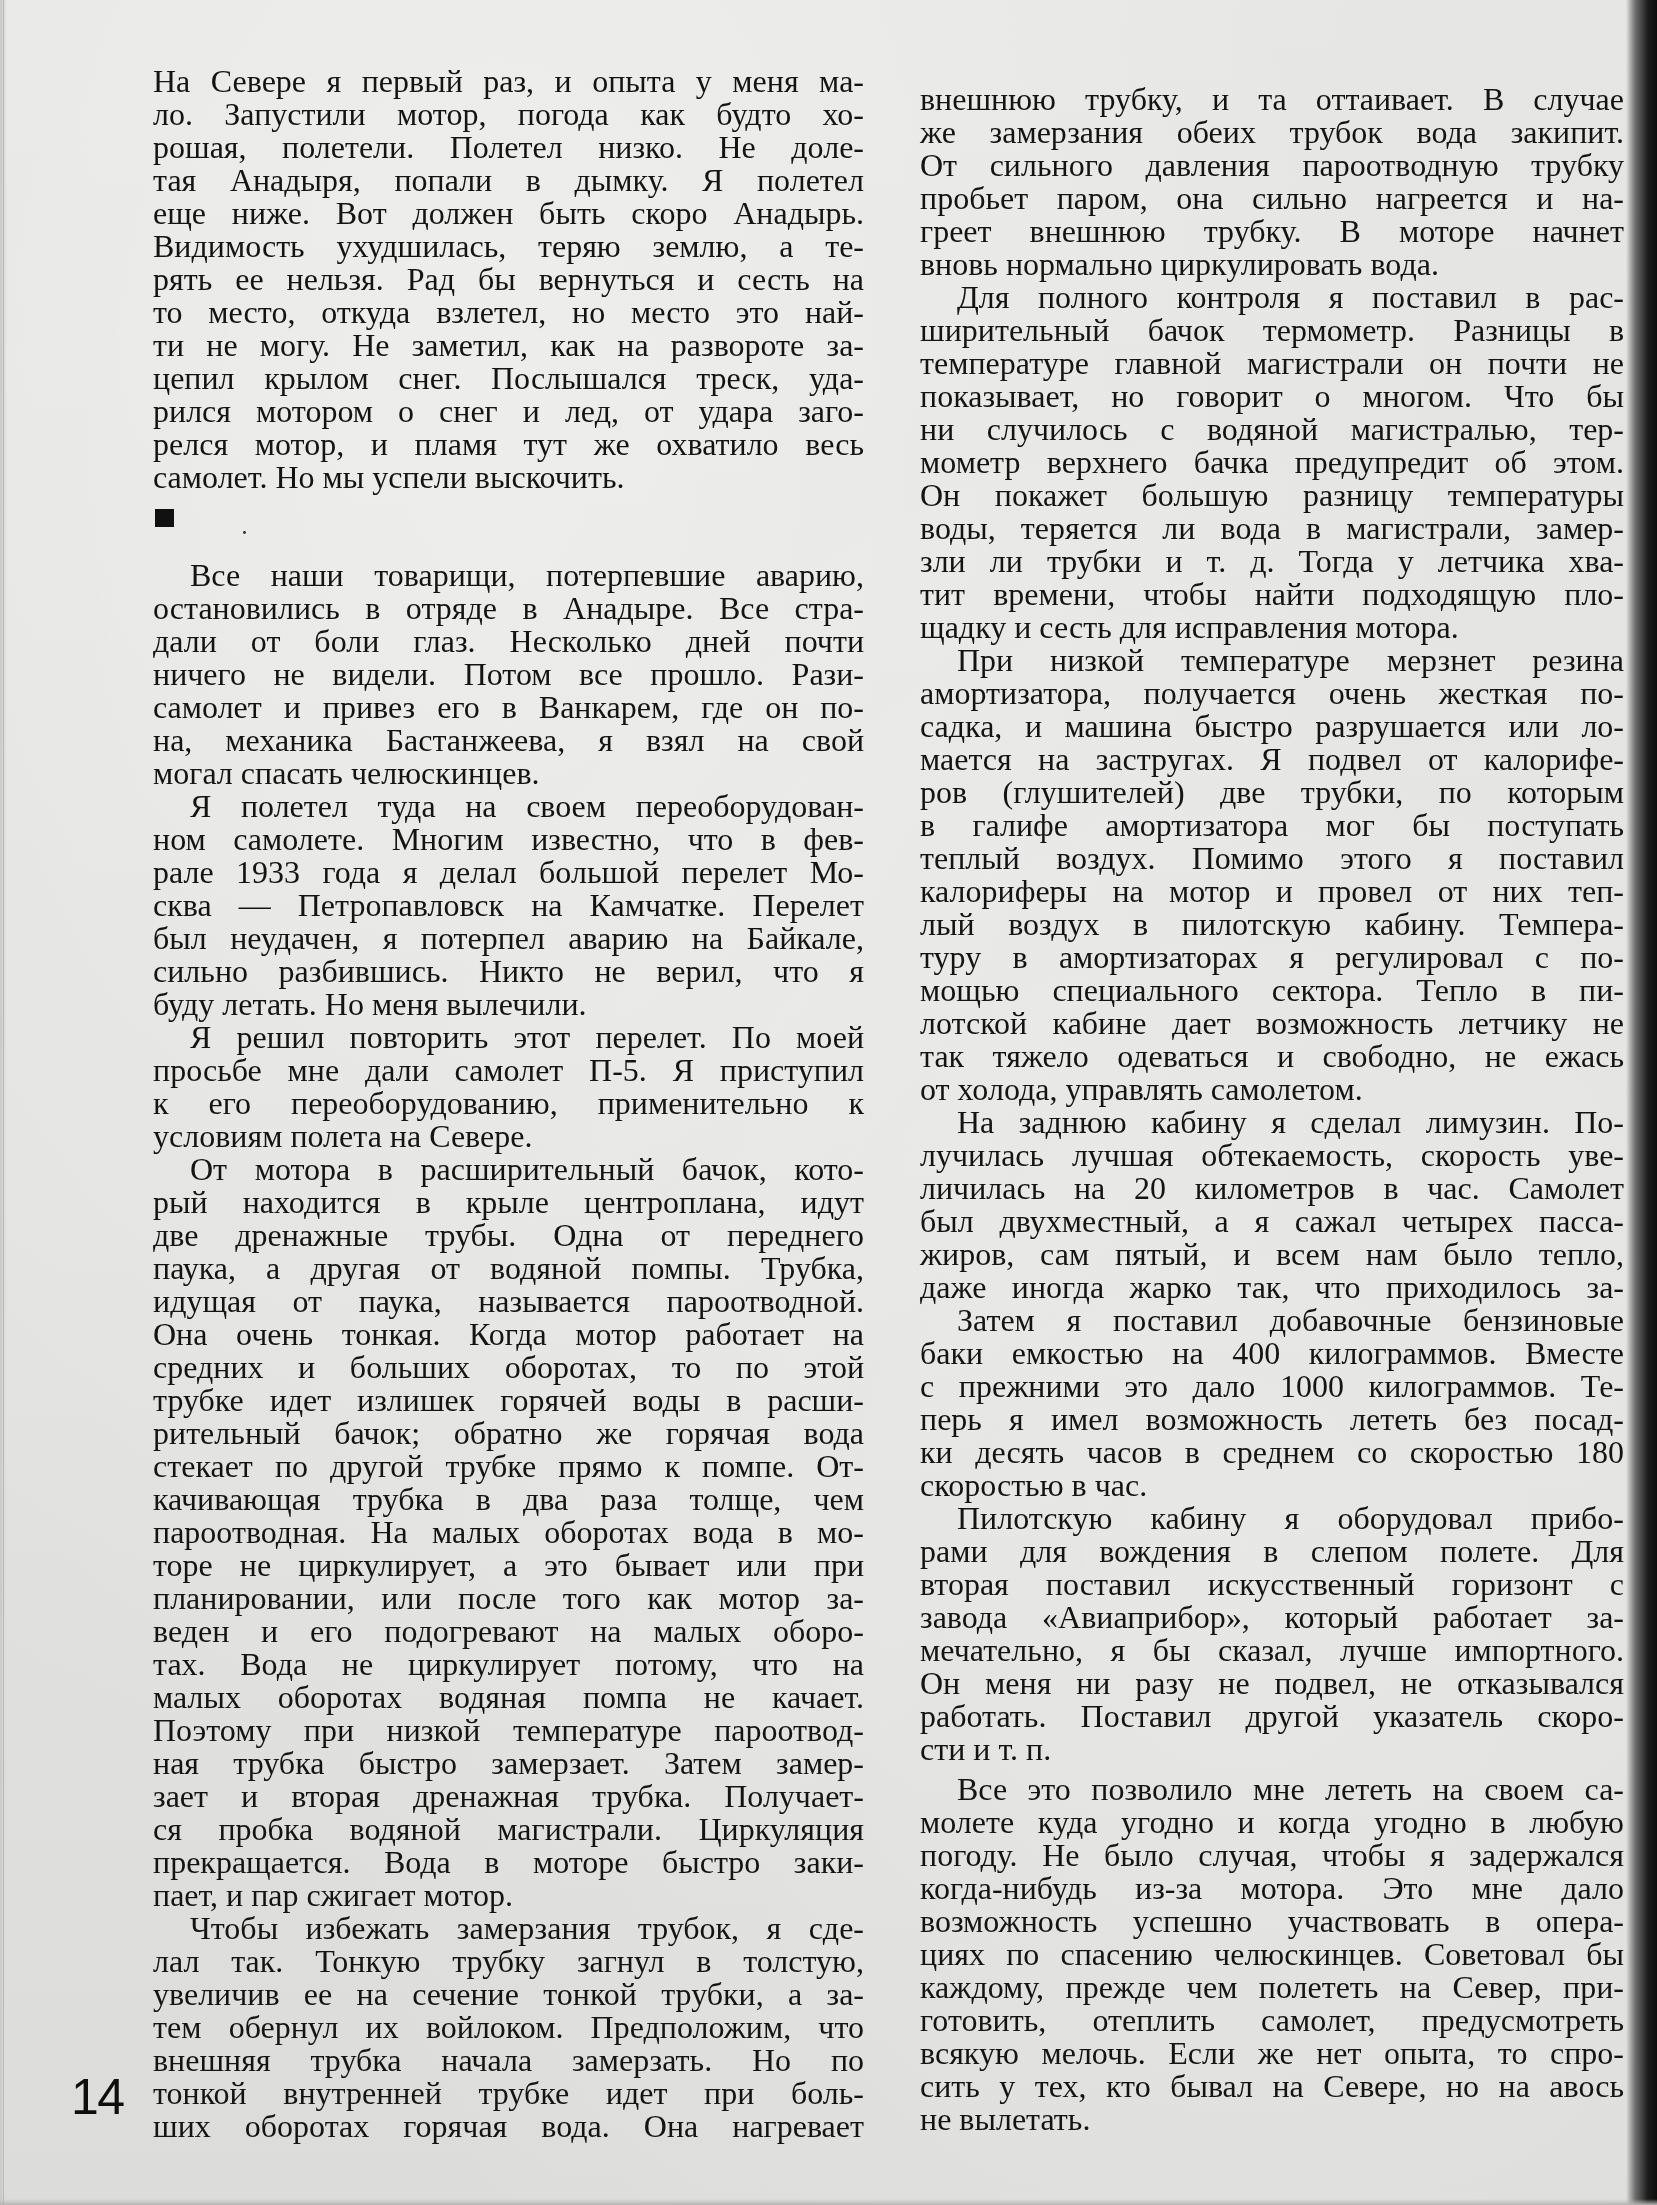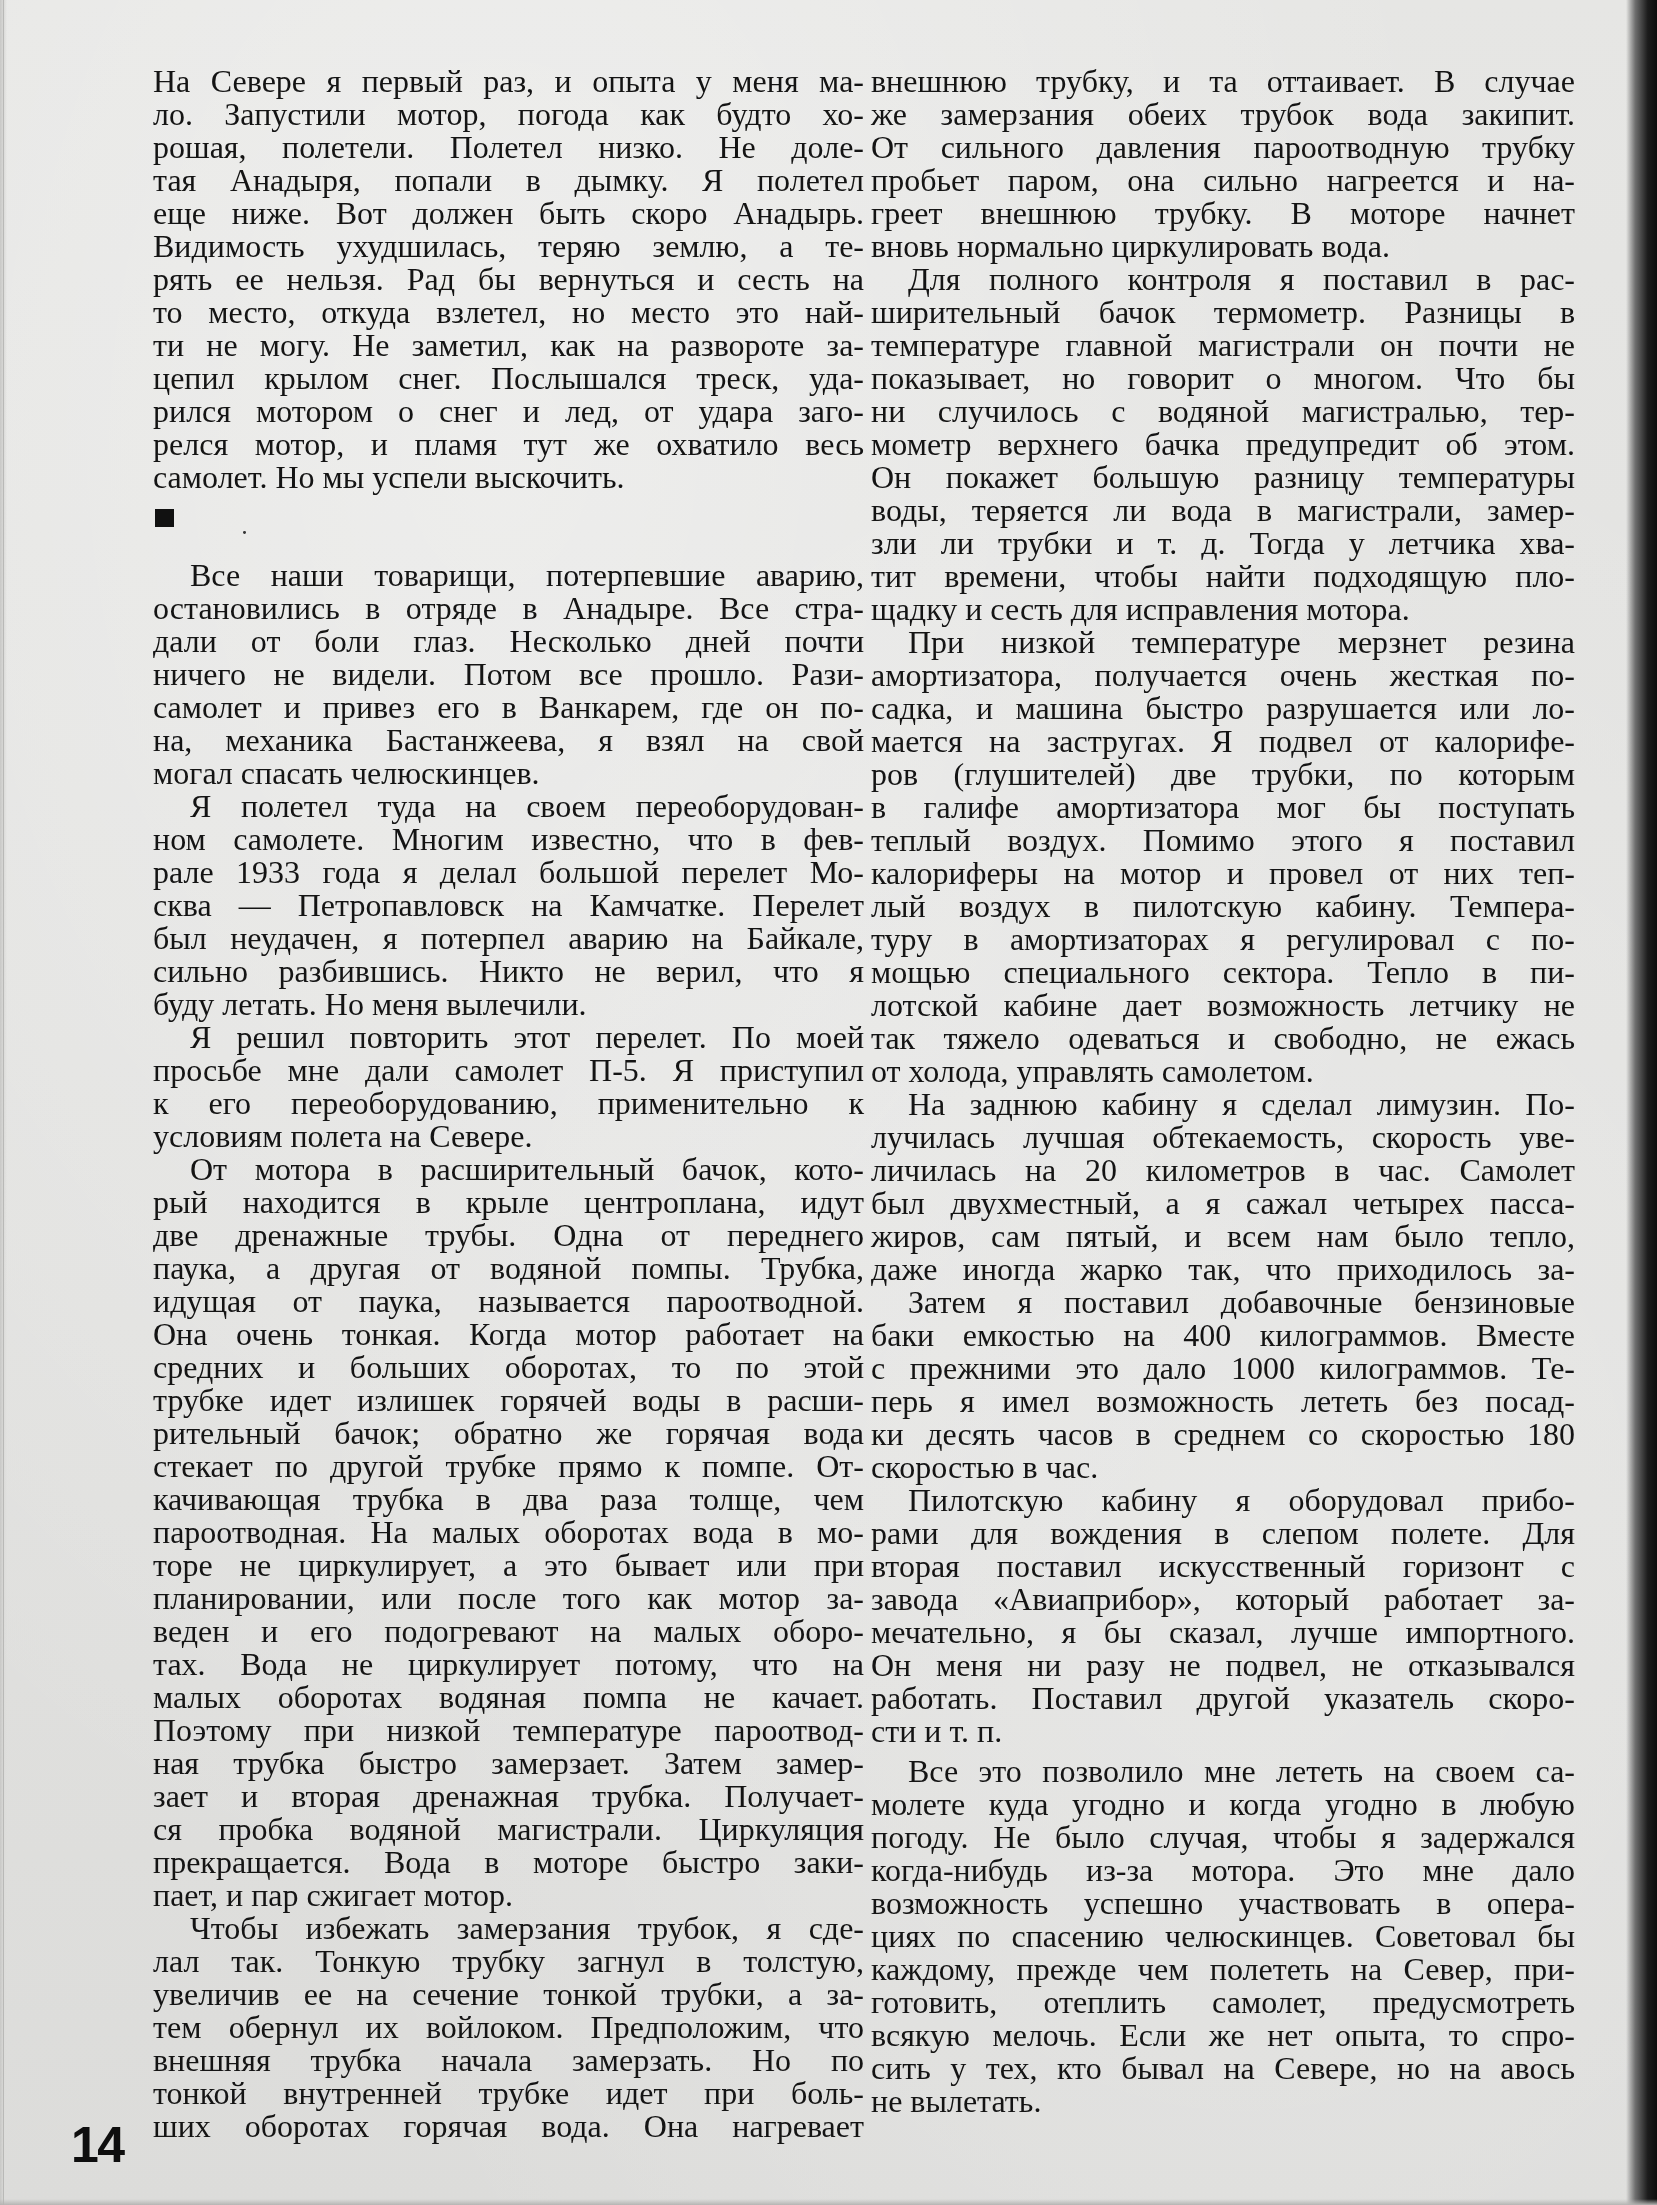--- a/index.html
+++ b/index.html
@@ -15,40 +15,39 @@
   }
   .page-edge-left { position: absolute; left: 0; top: 0; width: 7.4px; height: 100%;
     background: linear-gradient(90deg, #c8c8c6, #dcdcda 60%, rgba(0,0,0,0)); }
   .page-edge-left::after { content: ""; position: absolute; left: 2.9px; top: 0; width: 1.5px; height: 100%; background: #b9b9b7; }
   .page-edge-right { position: absolute; right: 0; top: 0; width: 31px; height: 100%;
     background: linear-gradient(90deg, rgba(60,60,60,0) 0%, #6e6e6e 30%, #1c1c1c 70%, #0d0d0d 100%); }
   .page-edge-bottom { position: absolute; left: 0; bottom: 0; width: 100%; height: 5.9px;
     background: linear-gradient(180deg, rgba(0,0,0,0), #b5b5b3); }
   .column { position: absolute; top: 65px; }
   .column.left { left: 153px; width: 711px; }
-  .column.right { left: 871px; width: 704px; }
+  .column.right { left: 920px; width: 704px; margin-top: 18px; }
   .para { margin: 0; }
   .line {
     display: block; height: 33px; line-height: 33px;
     font-size: 32px; white-space: nowrap; overflow: visible;
     text-align: justify; text-align-last: justify;
     transform-origin: left center;
   }
   .line.last { text-align: right; text-align-last: left; }
   .line.indent { padding-left: 37px; }
   .para-gap { height: 7.4px; }
   .bullet-block { position: relative; height: 65px; }
   .bullet-square { position: absolute; left: 1.5px; top: 14.7px; width: 19px; height: 18.4px; background: #111; }
   .bullet-dot { position: absolute; left: 90px; top: 37px; width: 2.9px; height: 2.9px; background: #333; border-radius: 50%; }
   .page-number {
     position: absolute; left: 71px; top: 2072px;
     font-family: "Liberation Sans", "DejaVu Sans", sans-serif;
-    font-weight: bold; font-size: 50px; line-height: 51px; color: #0e0e0e;
+    font-weight: normal; font-size: 50px; line-height: 51px; color: #0e0e0e;
     letter-spacing: -1.5px;
-    margin-top: 48px;
   }
 </style>
 </head>
 <body>
 
 <div class="page-edge-left"></div>
 <div class="page-edge-right"></div>
 <div class="page-edge-bottom"></div>
 
 <div class="column left" id="col-left">

